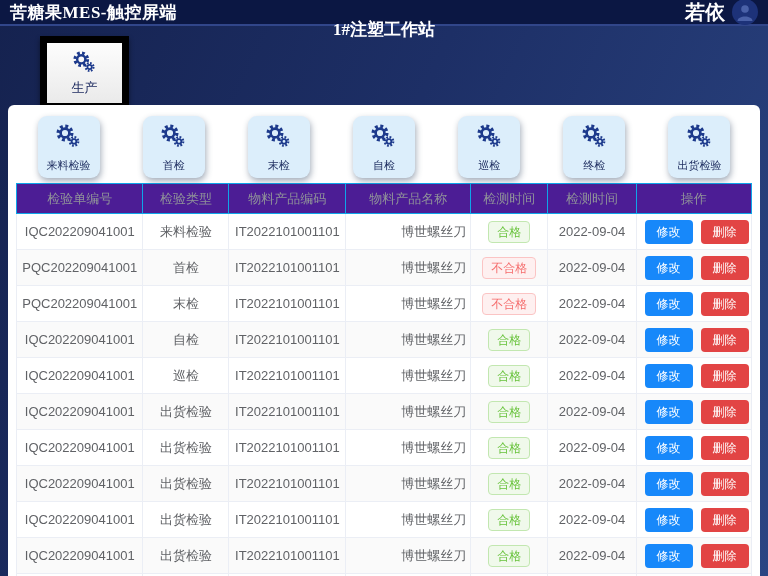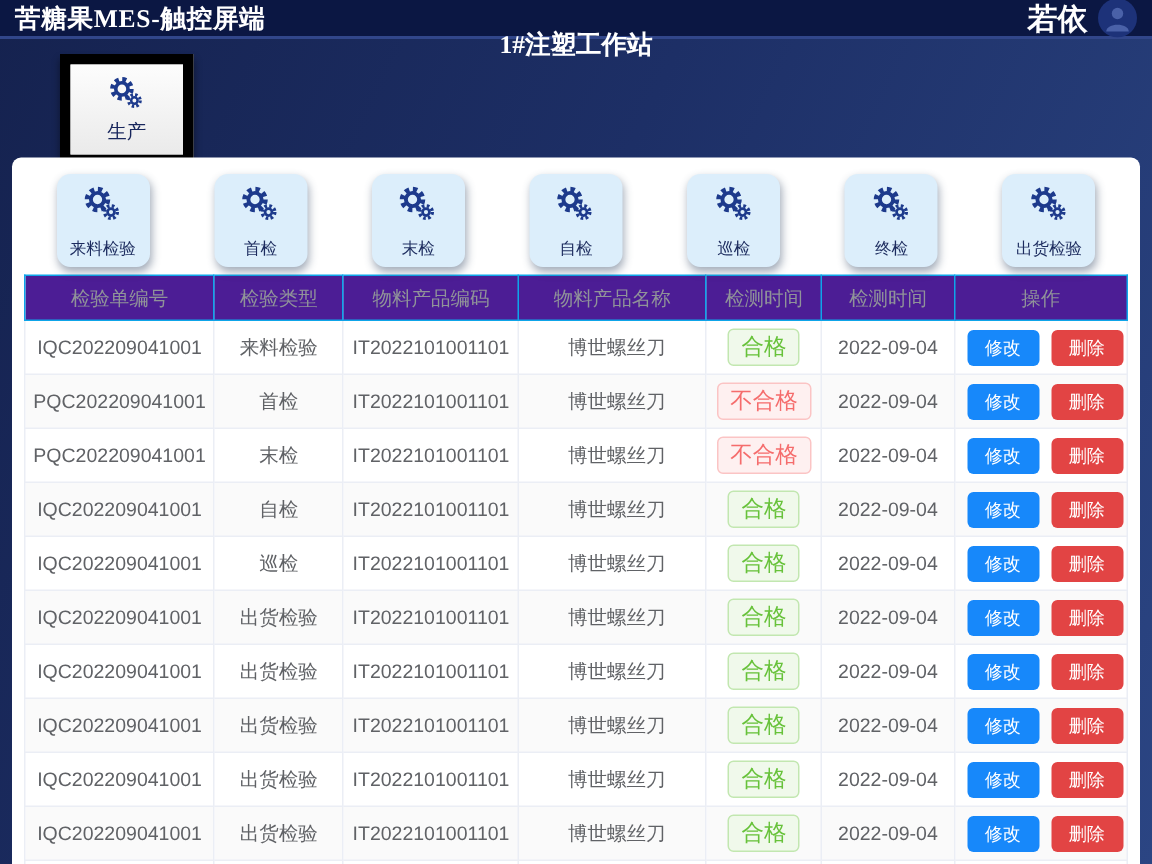--- a/index.html
+++ b/index.html
@@ -59,22 +59,22 @@
   table{width:100%;border-collapse:collapse;table-layout:fixed;}
   th{
     height:27px;font-size:13px;font-weight:normal;color:#909399;
     border:1px solid #0ea5e9;background:#4c1d95;text-align:center;
   }
   td{
     height:35px;font-size:13px;color:#606266;text-align:center;
     border:1px solid #ebeef5;padding:0 4px;white-space:nowrap;overflow:hidden;
   }
   tbody tr:nth-child(even) td{background:#fafafa;}
-  td.name-cell{text-align:center;padding-left:10px;}
-  .badge{display:inline-block;font-size:15px;line-height:1;padding:4px 8px;border-radius:4px;border:1px solid;}
+  td.name-cell{text-align:right;padding-left:10px;}
+  .badge{display:inline-block;font-size:12px;line-height:1;padding:4px 8px;border-radius:4px;border:1px solid;}
   .badge-pass{color:var(--pass-text,#67c23a);background:var(--pass-bg,#f0f9eb);border-color:var(--pass-border,#c2e7b0);}
   .badge-fail{color:var(--fail-text,#f56c6c);background:var(--fail-bg,#fef0f0);border-color:var(--fail-border,#fbc4c4);}
   .act-btn{
     display:inline-block;font-size:12px;color:#fff;border:none;cursor:pointer;
     padding:6px 12px;border-radius:4px;margin:4px 4px;line-height:1;
   }
   .btn-edit{background:var(--edit-blue,#1788fa);}
   .btn-del{background:var(--delete-red,#e24444);}
 </style>
 </head>

